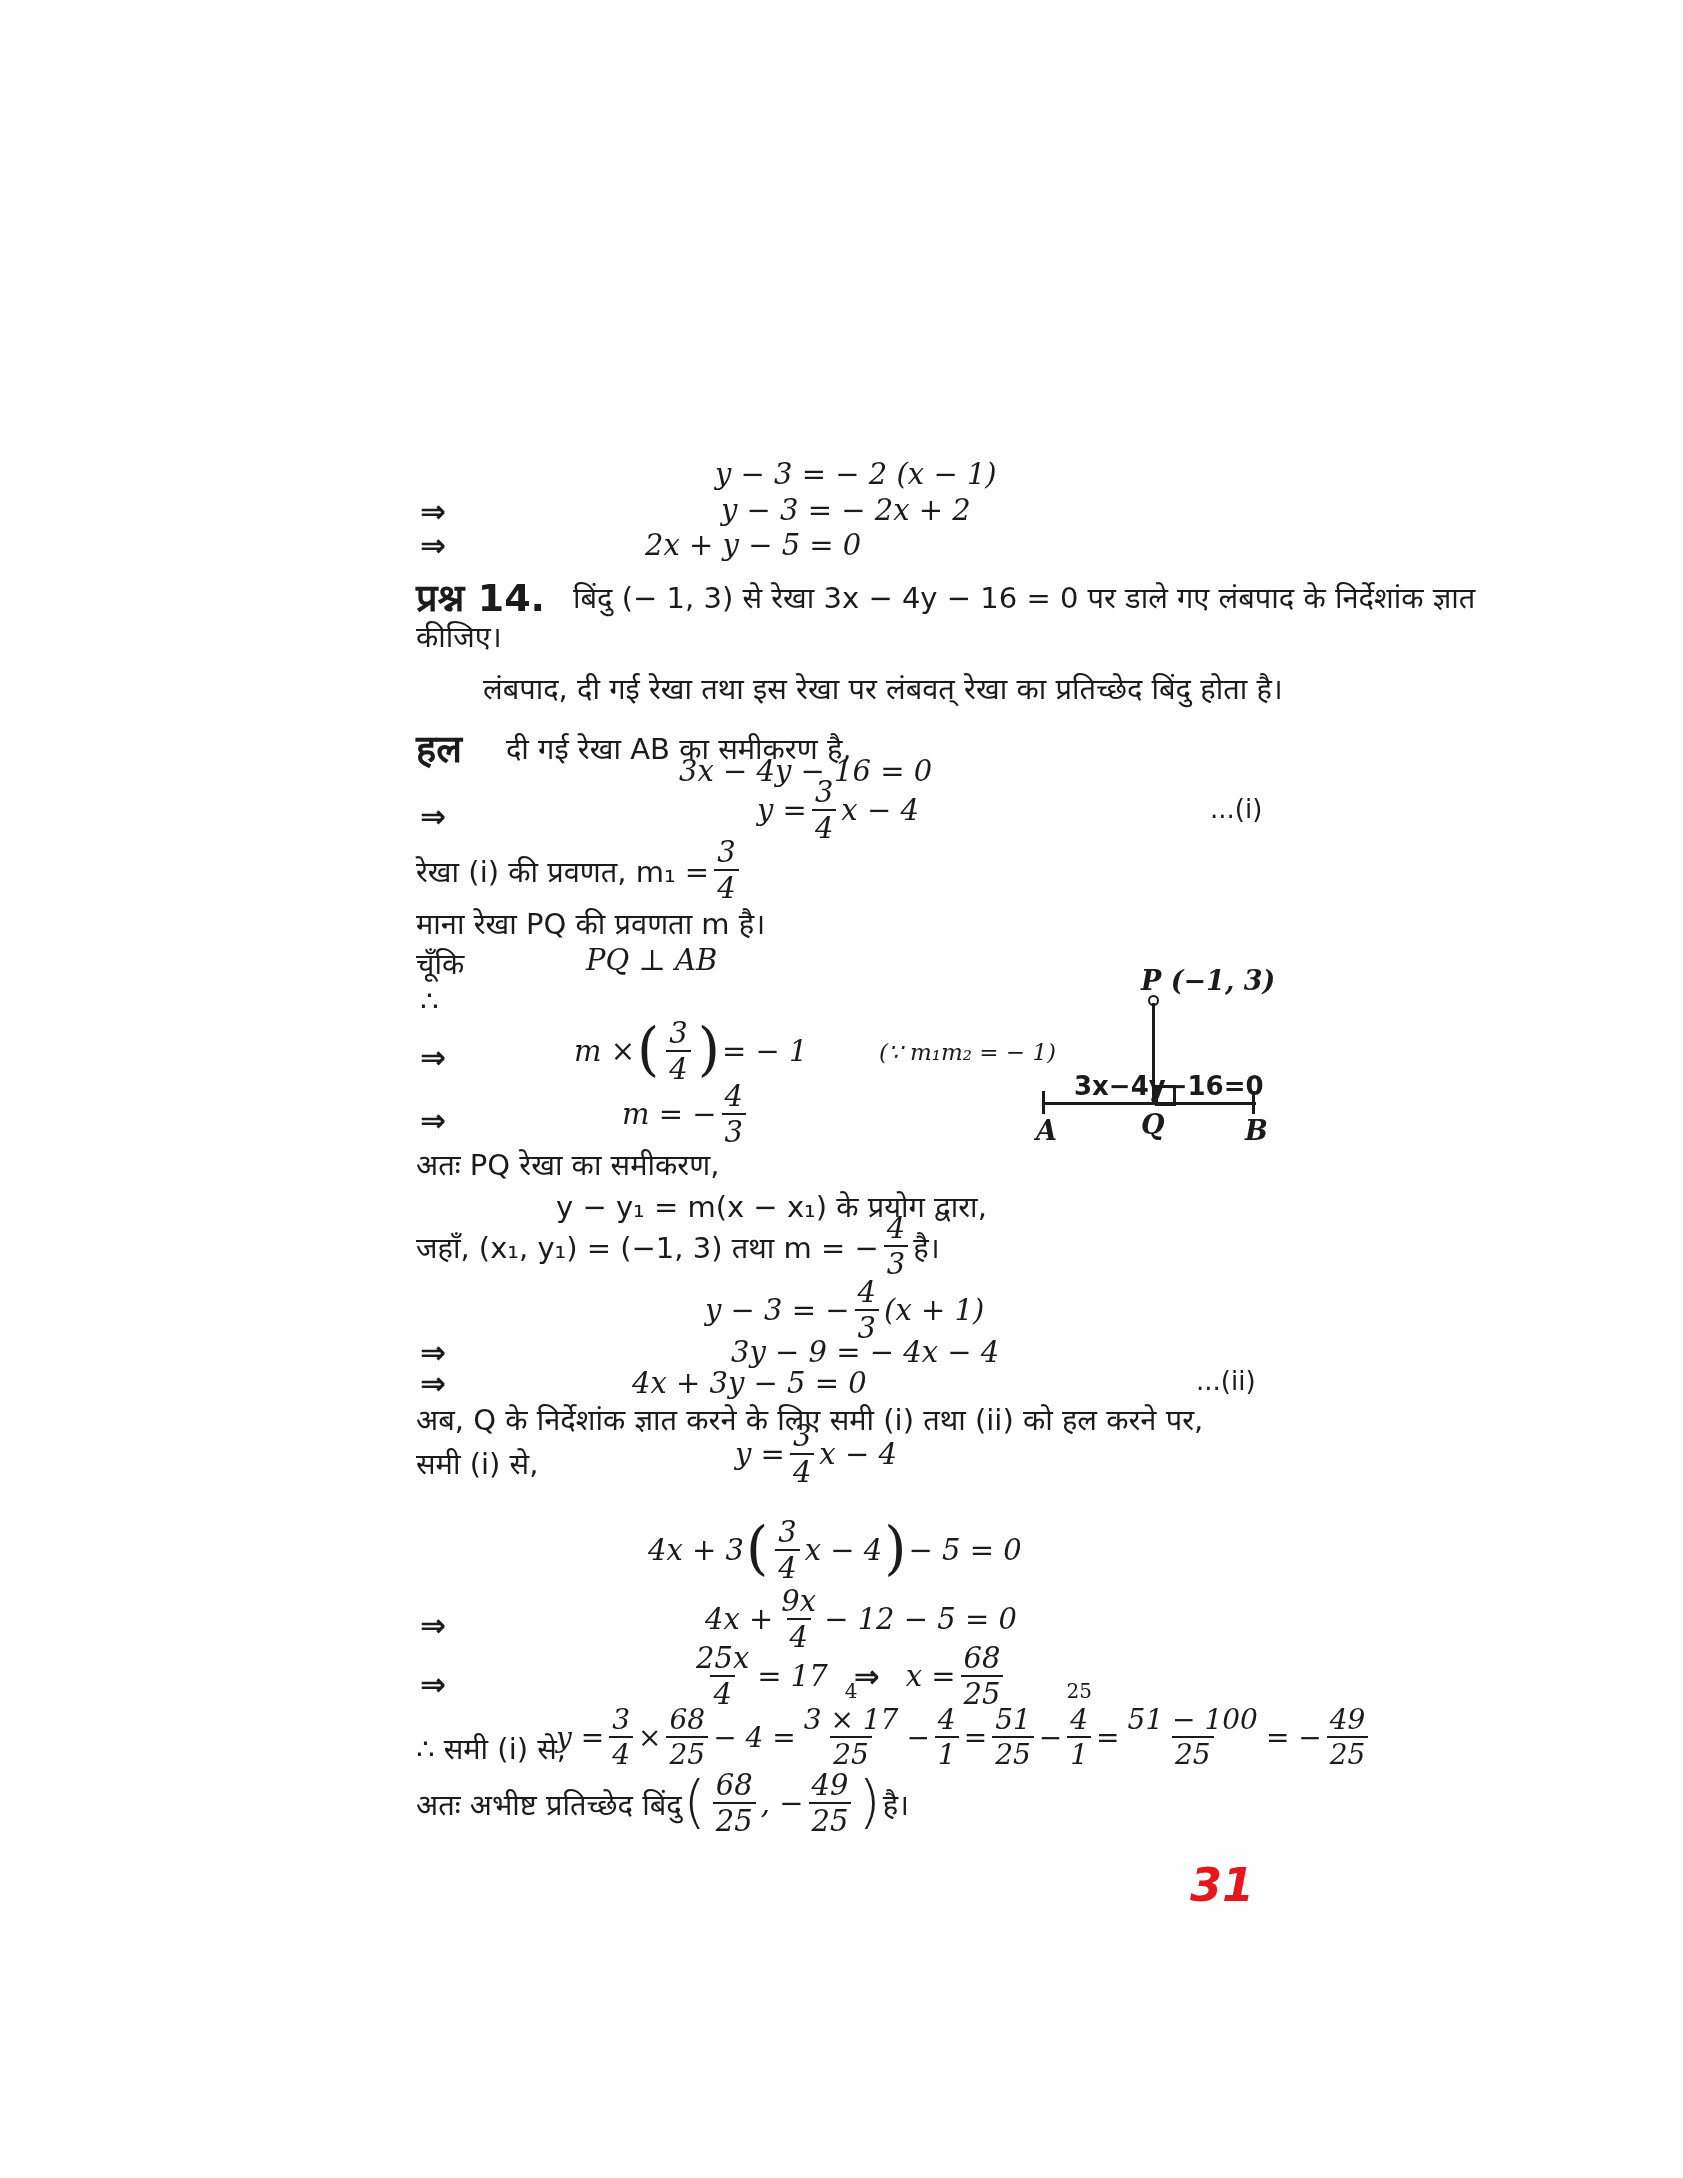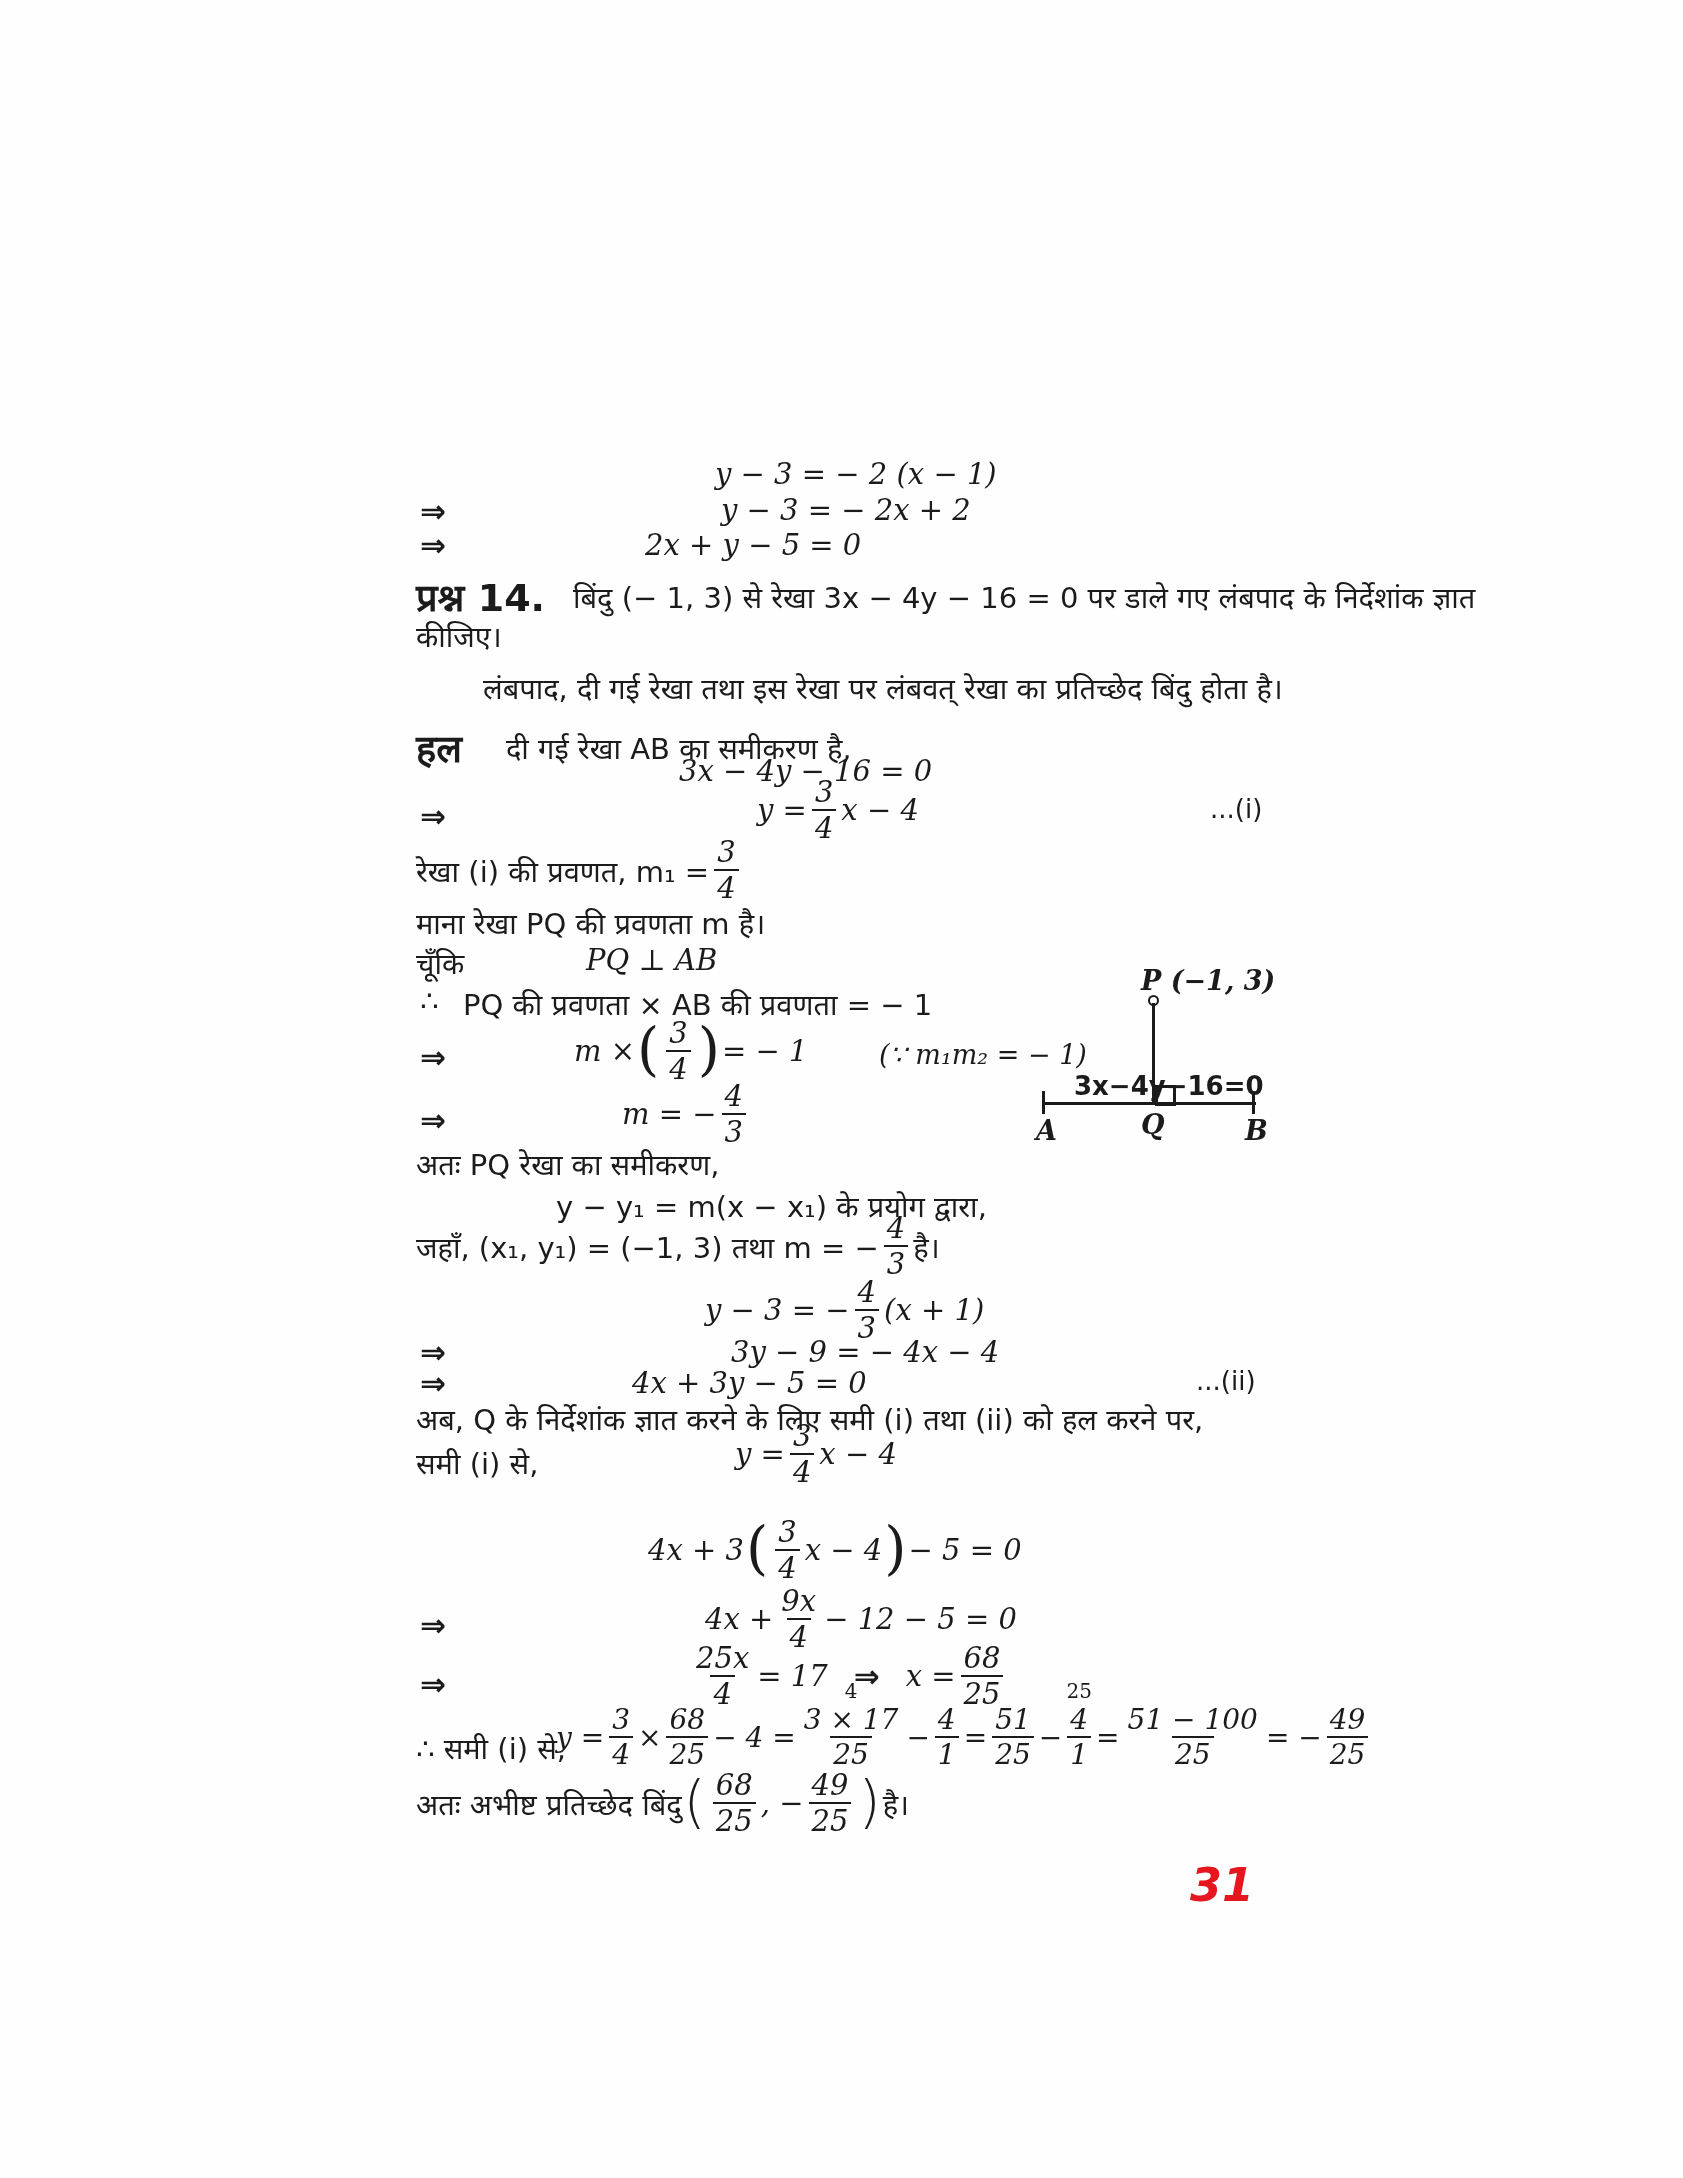--- a/index.html
+++ b/index.html
@@ -69,34 +69,33 @@
         <span class="den">4</span>
       </span>
   </div>
 
   <div class="ln hi" style="top:903px; left:416px;">माना रेखा PQ की प्रवणता m है।</div>
 
   <div class="ln hi" style="top:943px; left:416px;">चूँकि</div>
   <div class="ln math" style="top:943px; left:586px;">PQ ⊥ AB</div>
 
   <div class="ln hi" style="top:984px; left:420px;">∴</div>
-  <div class="ln hi" style="top:984px; left:463px;">PQ की प्रवणता × AB की प्रवणता = − 1</div>
 
   <div class="ln arrow" style="top:1039px; left:420px;">⇒</div>
   <div class="ln math" style="top:1018px; left:574px;">
     <span>m × </span>
     <span class="bigp">(</span>
     <span class="frac">
         <span class="num">3</span>
         <span class="den">4</span>
       </span>
     <span class="bigp">)</span>
     <span> = − 1</span>
   </div>
-  <div class="ln math" style="top:1039px; left:879px; font-size:27px;">(∵ m₁m₂ = − 1)</div>
+  <div class="ln math" style="top:1039px; left:879px; font-size:23px;">(∵ m₁m₂ = − 1)</div>
 
   <div class="ln arrow" style="top:1102px; left:420px;">⇒</div>
   <div class="ln math" style="top:1081px; left:622px;">
     <span>m = − </span>
     <span class="frac">
         <span class="num">4</span>
         <span class="den">3</span>
       </span>
   </div>
 

